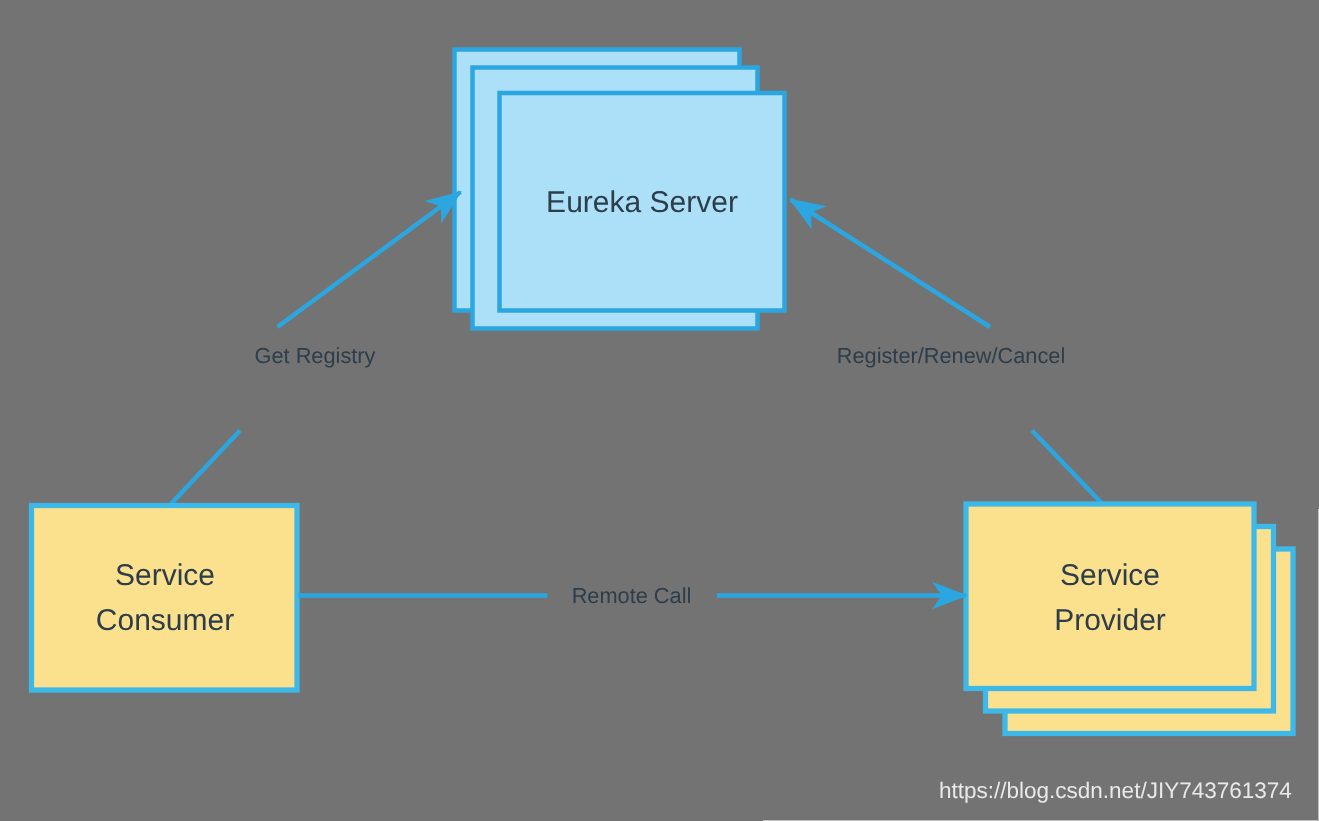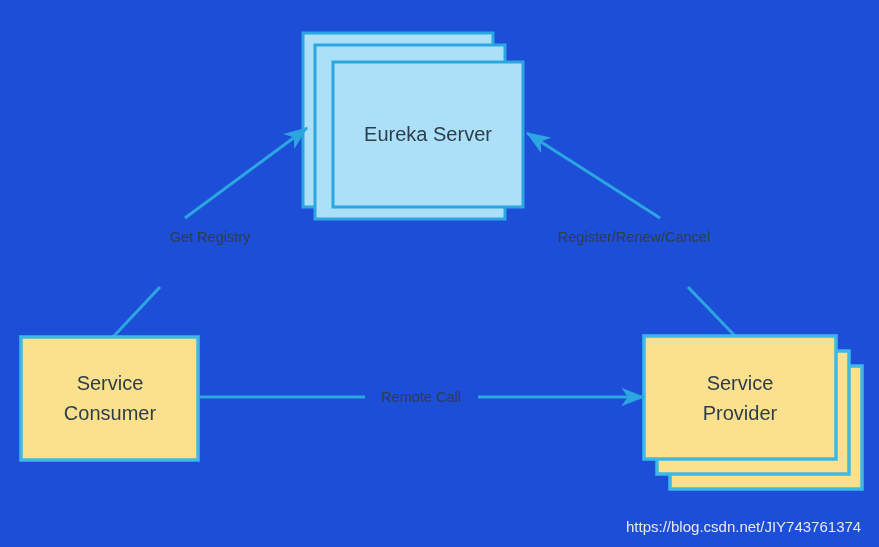--- a/index.html
+++ b/index.html
@@ -8,21 +8,21 @@
     padding: 0;
     background: #ffffff;
   }
   body {
     font-family: "Liberation Sans", sans-serif;
   }
   #diagram-root {
     position: relative;
     width: 879px;
     height: 547px;
-    background: #1d4ed8;
+    background: #737373;
     overflow: hidden;
   }
   #diagram-svg {
     position: absolute;
     left: 0;
     top: 0;
     width: 879px;
     height: 547px;
   }
   .node-label {

